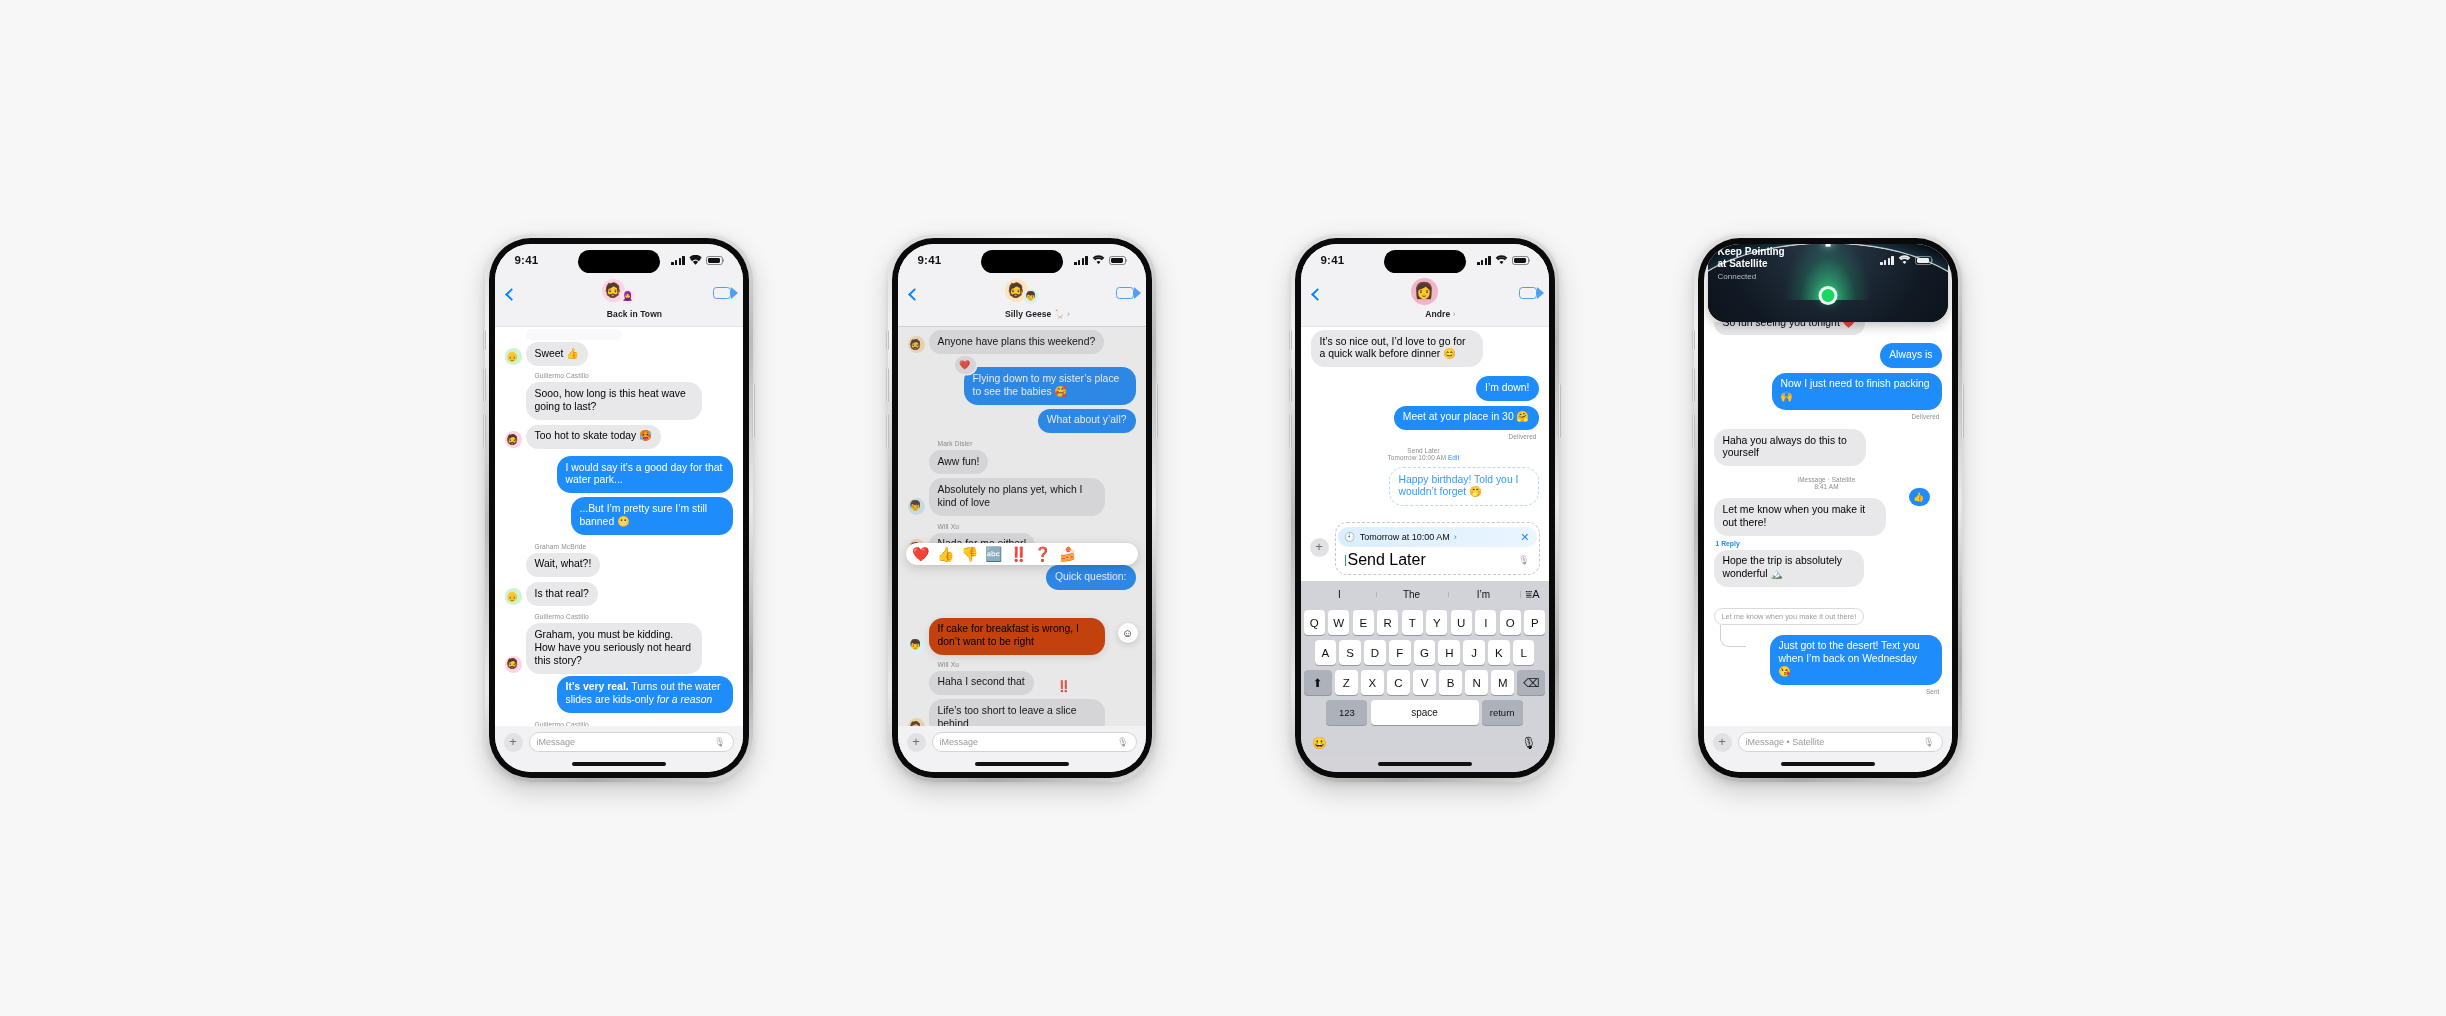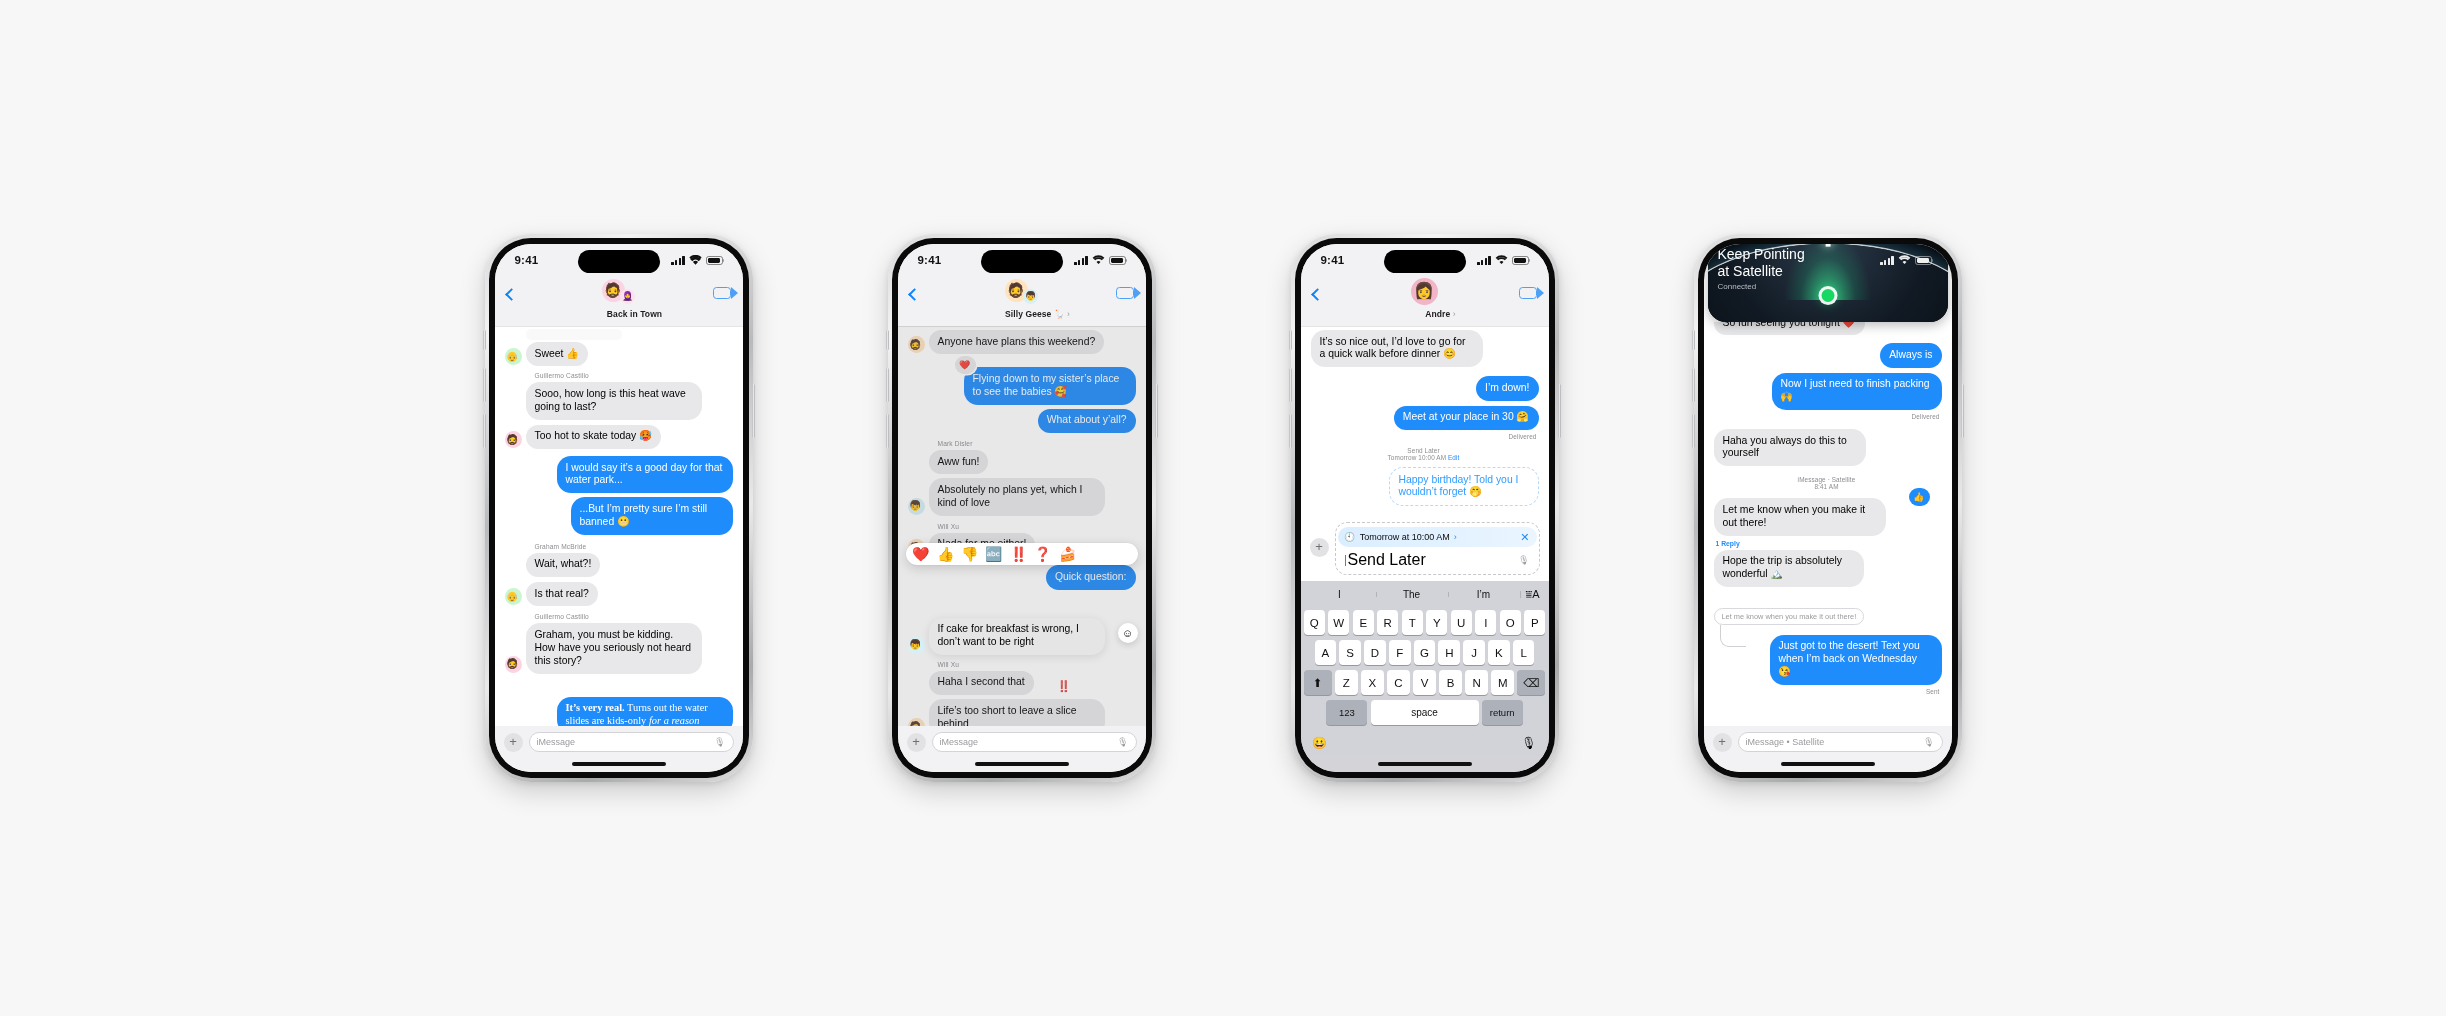--- a/index.html
+++ b/index.html
@@ -272,21 +272,21 @@
   .sat-dot {
     position:absolute; left: 50%; bottom: 20px; transform: translateX(-50%);
     width: 13px; height: 13px; border-radius:50%; background:#18d864;
     box-shadow: 0 0 0 3px rgba(255,255,255,.92), 0 0 12px rgba(30,230,120,.9);
   }
   .sat-icon {
     position:absolute; left:50%; top: 20px; transform: translateX(-50%);
     color:#fff; font-size: 13px; letter-spacing:-1px; line-height:1;
     text-shadow: 0 0 8px rgba(200,255,230,.9);
   }
-  .sat-title { position:relative; font-size: 14px; font-weight:400; color:#fff; line-height:1.22; z-index:2;}
+  .sat-title { position:relative; font-size: 10px; font-weight:700; color:#fff; line-height:1.22; z-index:2;}
   .sat-sub { position:relative; font-size: 8px; color:#b9bcc2; margin-top:2px; z-index:2;}
   .reply-line { font-size:6.8px; color:#1f8cfb; font-weight:600; margin:2px 0 1px 2px; }
   .quoted {
     font-size: 7.4px; color:#9b9b9f; border:.8px solid #d9d9dd; border-radius:9px;
     padding: 3px 7px; display:inline-block; max-width: 160px;
   }
   .reply-hook {
     width: 26px; height: 22px; border-left: 1px solid #d0d0d4; border-bottom: 1px solid #d0d0d4;
     border-bottom-left-radius: 9px; margin-left: 6px;
   }
@@ -375,21 +375,21 @@
             <span class="av" style="background:#c9f5cf;">👴</span>
             <div class="bubble in">Is that real?</div>
           </div>
 
           <div class="sender" style="margin-top:5px;">Guillermo Castillo</div>
           <div class="row">
             <span class="av" style="background:#fbd3e3;">🧔</span>
             <div class="bubble in">Graham, you must be kidding. How have you seriously not heard this story?</div>
           </div>
 
-          <div class="row out" style="margin-top:21px;font-family:Liberation Serif, serif;">
+          <div class="row out" style="margin-top:0;">
             <div class="bubble out">
               <b>It’s very real.</b> Turns out the water slides are kids-only <i>for a reason</i>
             </div>
           </div>
 
           <div class="sender" style="margin-top:6px;">Guillermo Castillo</div>
 
         </div>
 
         <div class="composer">
@@ -489,21 +489,21 @@
             <span>👍</span>
             <span>👎</span>
             <span>🔤</span>
             <span>‼️</span>
             <span>❓</span>
             <span>🍰</span>
           </div>
 
           <div class="row" style="margin-top:26px;z-index:8;">
             <span class="av" style="background:#d6f0f5;z-index:8;">👦</span>
-            <div class="bubble in" style="background:#e5e5e5;z-index:8;box-shadow:0 2px 10px rgba(0,0,0,.10);">If cake for breakfast is wrong, I don’t want to be right</div>
+            <div class="bubble in" style="background:#c2410c;z-index:8;box-shadow:0 2px 10px rgba(0,0,0,.10);">If cake for breakfast is wrong, I don’t want to be right</div>
           </div>
           <span class="emoji-plus" style="top:297px;">☺</span>
 
           <div class="sender" style="margin-top:4px;">Will Xu</div>
           <div class="row">
             <span class="av spacer"></span>
             <div class="bubble in">
               <span>Haha I second that</span>
             </div>
             <span class="tapback" style="position:static;background:transparent;box-shadow:none;font-size:11px;margin-left:16px;">‼️</span>

